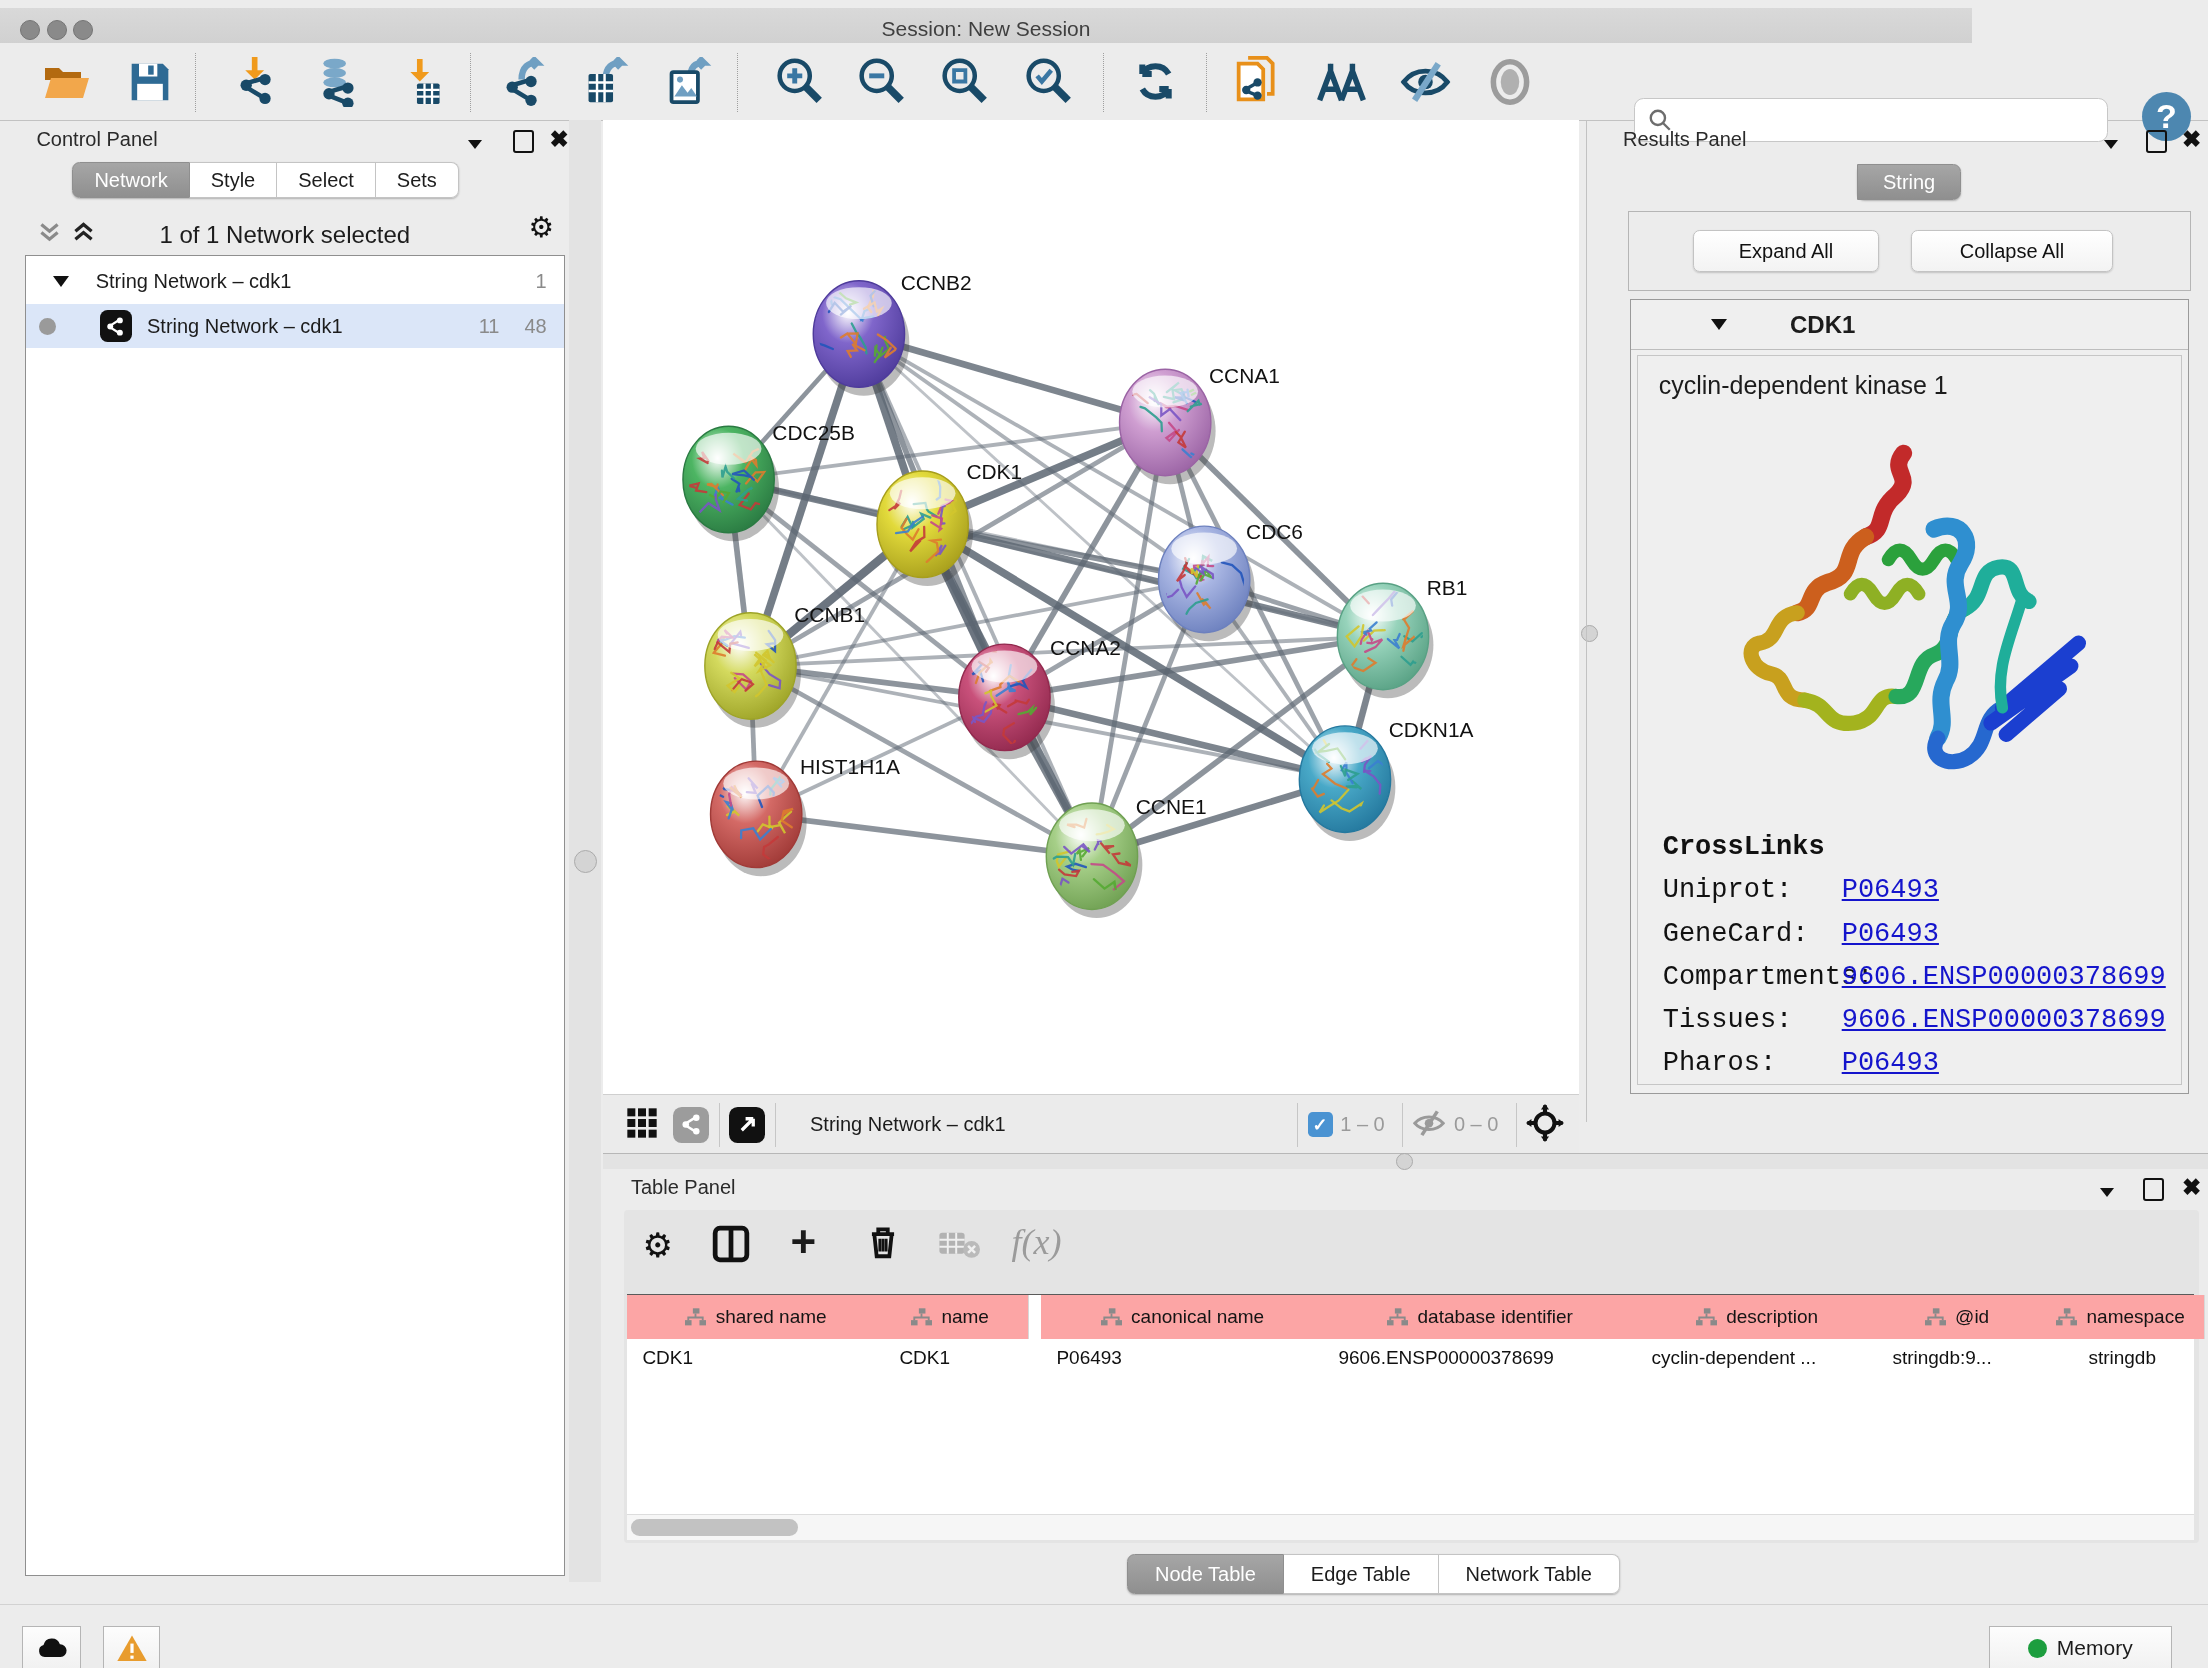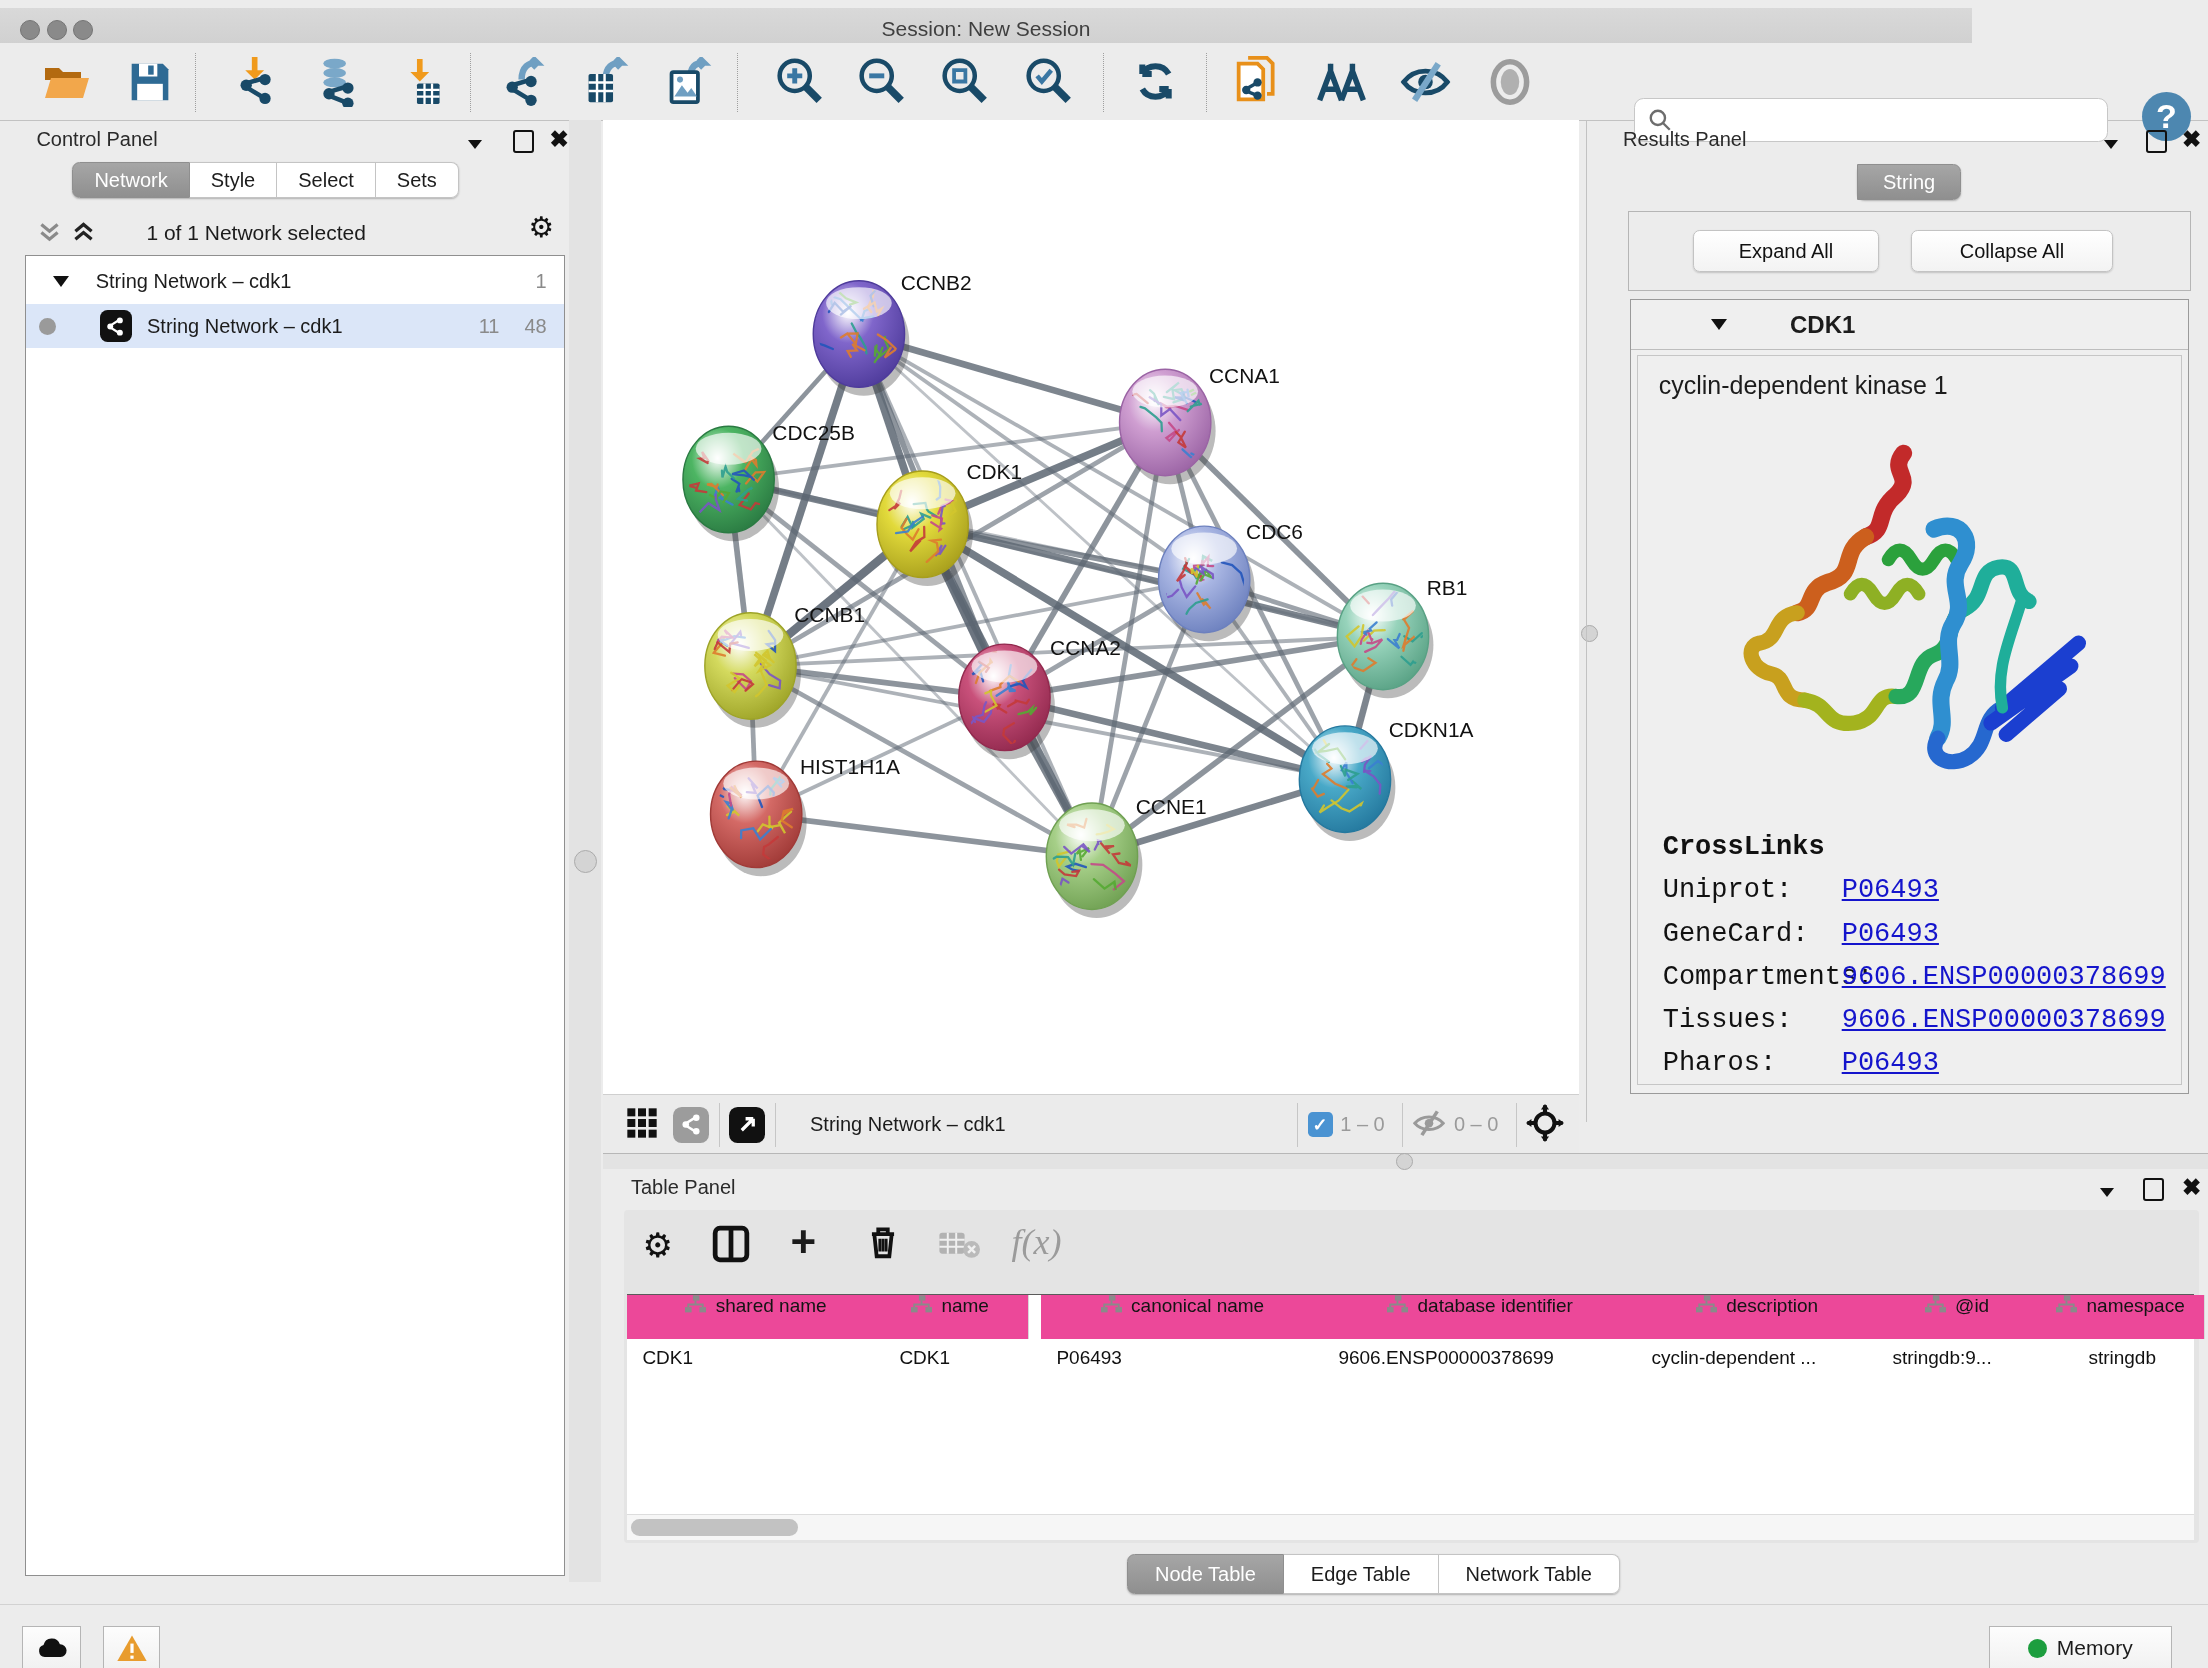--- a/index.html
+++ b/index.html
@@ -66,22 +66,22 @@
              display:flex;align-items:center;}
   #cdk1-body{position:absolute;left:5.7px;top:55px;right:5.7px;bottom:7.6px;border:1px solid #c6c6c6;background:#efefef;overflow:hidden;}
   #crosslinks{position:absolute;left:25px;top:476px;font-family:Liberation Mono, monospace;font-size:27px;color:#111;}
   #crosslinks .row{display:flex;margin-top:13.3px;}
   #crosslinks .lbl{width:179px;}
   #crosslinks a{color:#1414cc;text-decoration:underline;}
   
   #table-panel{left:616px;top:1168px;width:1592px;height:414px;}
   #tp-inner{position:absolute;left:7.6px;top:42px;width:1575px;height:333px;background:#e4e4e4;border-radius:3.8px;}
   #tbl-box{position:absolute;left:3.8px;top:84px;width:1567px;height:221px;background:#fff;border-top:1.9px solid #5a5a5a;}
-  .th{position:absolute;top:0;height:44px;background:#ec4899;border-right:1px solid #d8d8d8;
-      display:flex;justify-content:center;font-size:19px;color:#141414;gap:9.5px;}
+  .th{position:absolute;top:0;height:44px;background:#fca5a5;border-right:1px solid #d8d8d8;
+      display:flex;align-items:center;justify-content:center;font-size:19px;color:#141414;gap:9.5px;}
   .td{position:absolute;top:44px;height:38px;display:flex;align-items:center;font-size:19px;color:#111;
       padding-left:15px;box-sizing:border-box;}
   #hscroll{position:absolute;left:3.8px;top:304px;width:1567px;height:25px;background:#f6f6f6;border-top:1px solid #ddd;}
   #hscroll .thumb{position:absolute;left:3.8px;top:3.8px;width:167px;height:17px;background:#c2c2c2;border-radius:8.6px;}
   #tbl-tabs{position:absolute;left:511px;top:386px;}
   
   #statusbar{left:0;top:1604px;width:2208px;height:65px;background:#ececec;border-top:1.9px solid #d2d2d2;}
   .sb-btn{position:absolute;top:21px;height:42px;background:linear-gradient(#fdfdfd,#f1f1f1);
           border:1.9px solid #b5b5b5;display:flex;align-items:center;justify-content:center;}
   #memory-btn{left:1989px;width:181px;font-size:21px;gap:9.5px;}
@@ -286,21 +286,21 @@
     </div>
 
     <span class="abs" style="left:25px;top:99px">
       <svg width="27" height="27" viewBox="0 0 20 20">
           <path d="M4 4 l6 5 6-5 M4 10 l6 5 6-5" fill="none" stroke="#8a8a8a" stroke-width="2.4"></path>
         </svg></span>
     <span class="abs" style="left:59px;top:99px">
       <svg width="27" height="27" viewBox="0 0 20 20">
           <path d="M4 15 l6-5 6 5 M4 9 l6-5 6 5" fill="none" stroke="#222" stroke-width="2.4"></path>
         </svg></span>
-    <span class="abs" style="left:135px;top:101px;font-size:21px">1 of 1 Network selected</span>
+    <span class="abs" style="left:148px;top:101px;font-size:24px">1 of 1 Network selected</span>
     <span class="abs gear" style="left:517px;top:91px">⚙</span>
 
     <div id="cp-list">
       <div class="tree-row" style="top:3.8px">
         <span class="tri" style="margin-left:27px"></span>
         <span style="margin-left:27px">String Network – cdk1</span>
         <span class="cnt" style="margin-left:auto;margin-right:17px">1</span>
       </div>
       <div class="tree-row" style="top:48px;background:#dbe6f8">
         <span style="width:17px;height:17px;border-radius:50%;background:#9a9a9a;margin-left:13.3px"></span>

